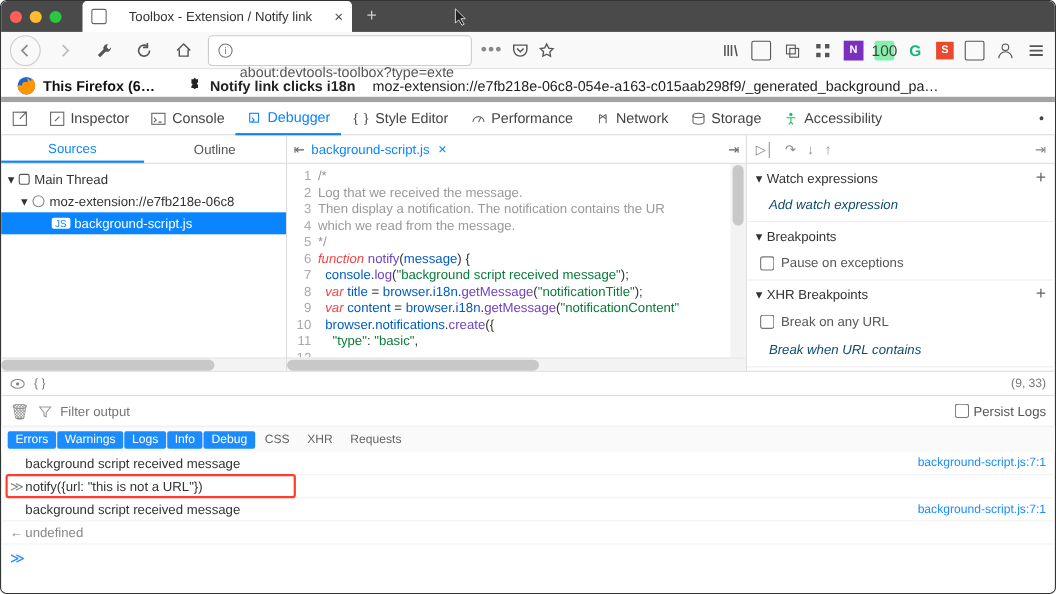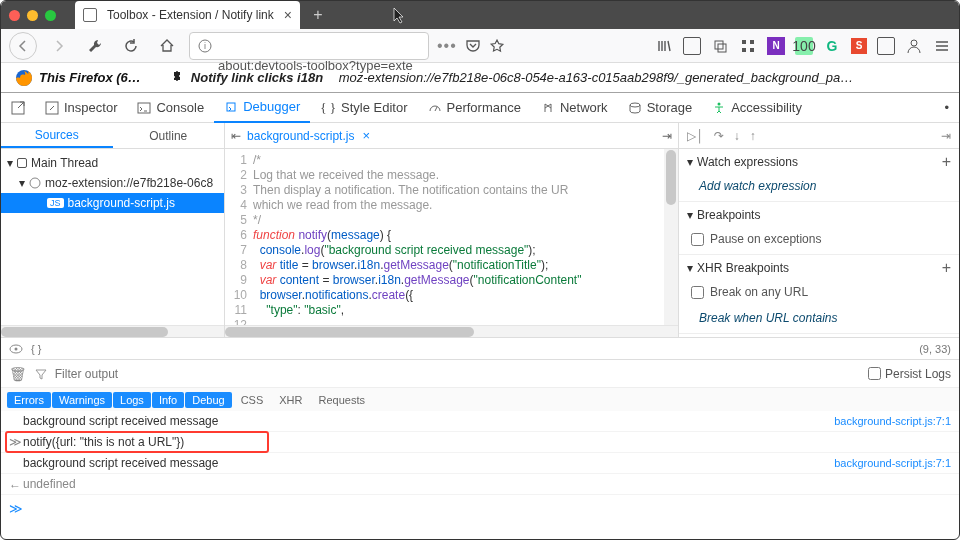--- a/index.html
+++ b/index.html
@@ -1,40 +1,40 @@
 <!DOCTYPE html>
 <html><head>
   <meta charset="utf-8">
   <style>
     * { margin:0; padding:0; box-sizing:border-box; font-family:-apple-system,BlinkMacSystemFont,"Segoe UI",Arial,sans-serif; }
     body { width:960px; height:540px; background:#fff; overflow:hidden; border:1.5px solid #333; border-radius:6px; }
     .titlebar { height:28px; background:#4a4a4a; display:flex; align-items:center; padding:0 8px; border-radius:5px 5px 0 0; }
     .tl-dot { width:11px; height:11px; border-radius:50%; margin-right:7px; }
-    .tab { background:#fff; height:28px; margin-left:12px; padding:0 8px; display:flex; align-items:center; font-size:12px; color:#333; border-radius:4px 4px 0 0; gap:10px; min-width:200px; }
+    .tab { background:#fff; height:28px; margin-left:12px; padding:0 8px; display:flex; align-items:center; font-size:12px; color:#333; border-radius:4px 4px 0 0; gap:20px; min-width:200px; }
     .tab-x { font-size:14px; color:#555; margin-left:auto; }
     .newtab { width:28px; height:24px; display:flex; align-items:center; justify-content:center; color:#ccc; font-size:16px; margin-left:4px; }
     .navbar { height:34px; background:#f9f9fa; display:flex; align-items:center; padding:0 8px; gap:8px; border-bottom:1px solid #ddd; }
     .nav-btn { width:28px; height:28px; display:flex; align-items:center; justify-content:center; color:#555; border-radius:4px; }
     .nav-btn svg { width:16px; height:16px; }
     .urlbar { flex:1; max-width:240px; height:28px; border:1px solid #ccc; border-radius:4px; display:flex; align-items:center; padding:0 8px; font-size:13px; color:#555; gap:6px; background:#fff; }
     .urlbar .url-txt { white-space:nowrap; overflow:hidden; flex:1;margin-top:40px; }
     .iconrow { display:flex; gap:10px; margin-left:auto; align-items:center; }
     .iconrow .ic { width:18px; height:18px; display:flex; align-items:center; justify-content:center; color:#444; font-size:14px; }
     .vbadge { background:#86efac; color:#fff; font-size:10px; padding:1px 3px; border-radius:2px; }
-    .crumbbar { height:30px; background:#fff; display:flex; align-items:center; font-size:13px; border-bottom:1px solid #a3a3a3;font-style:italic; }
+    .crumbbar { height:30px; background:#fff; display:flex; align-items:flex-start; font-size:13px; border-bottom:5px solid #a3a3a3; }
     .crumbbar .seg { padding:0 14px; height:30px; display:flex; align-items:center; gap:6px; }
     .crumbbar .seg.first { font-weight:600; color:#111; }
     .crumbbar .mozext { color:#222; font-weight:600; flex:1; white-space:nowrap; overflow:hidden; }
     .puzzle { width:16px; height:16px; }
     .devtabs { height:30px; background:#fff; display:flex; align-items:center; border-bottom:1px solid #ddd; font-size:13px; color:#444; }
     .devtabs .dt { padding:0 10px; height:30px; display:flex; align-items:center; gap:5px; cursor:pointer; }
     .devtabs .dt.active { color:#0a84ff; border-bottom:2px solid #0a84ff; height:30px; }
     .devtabs .dt svg { width:14px; height:14px; }
     .workarea { display:flex; height:214px; }
-    .leftpane { width:224px; border-right:1px solid #ddd; display:flex; flex-direction:column; }
+    .leftpane { width:260px; border-right:1px solid #ddd; display:flex; flex-direction:column; }
     .lp-tabs { height:26px; display:flex; border-bottom:1px solid #ddd; }
     .lp-tabs div { flex:1; display:flex; align-items:center; justify-content:center; font-size:12px; color:#555; }
     .lp-tabs div.active { border-bottom:2px solid #0a84ff; color:#0a84ff; }
     .tree { padding:4px 0; font-size:12px; color:#333; }
     .tree .row { padding:3px 6px; display:flex; align-items:center; gap:4px; }
     .tree .row.sel { background:#0a84ff; color:#fff; }
     .jsbadge { background:#0a84ff; color:#fff; font-size:9px; padding:0 3px; border-radius:2px; }
     .row.sel .jsbadge { background:#fff; color:#0a84ff; }
     .midpane { flex:1; display:flex; flex-direction:column; border-right:1px solid #ddd; position:relative; }
     .filehdr { height:26px; border-bottom:1px solid #ddd; display:flex; align-items:center; padding:0 6px; font-size:12px; color:#0a84ff; gap:6px; }

